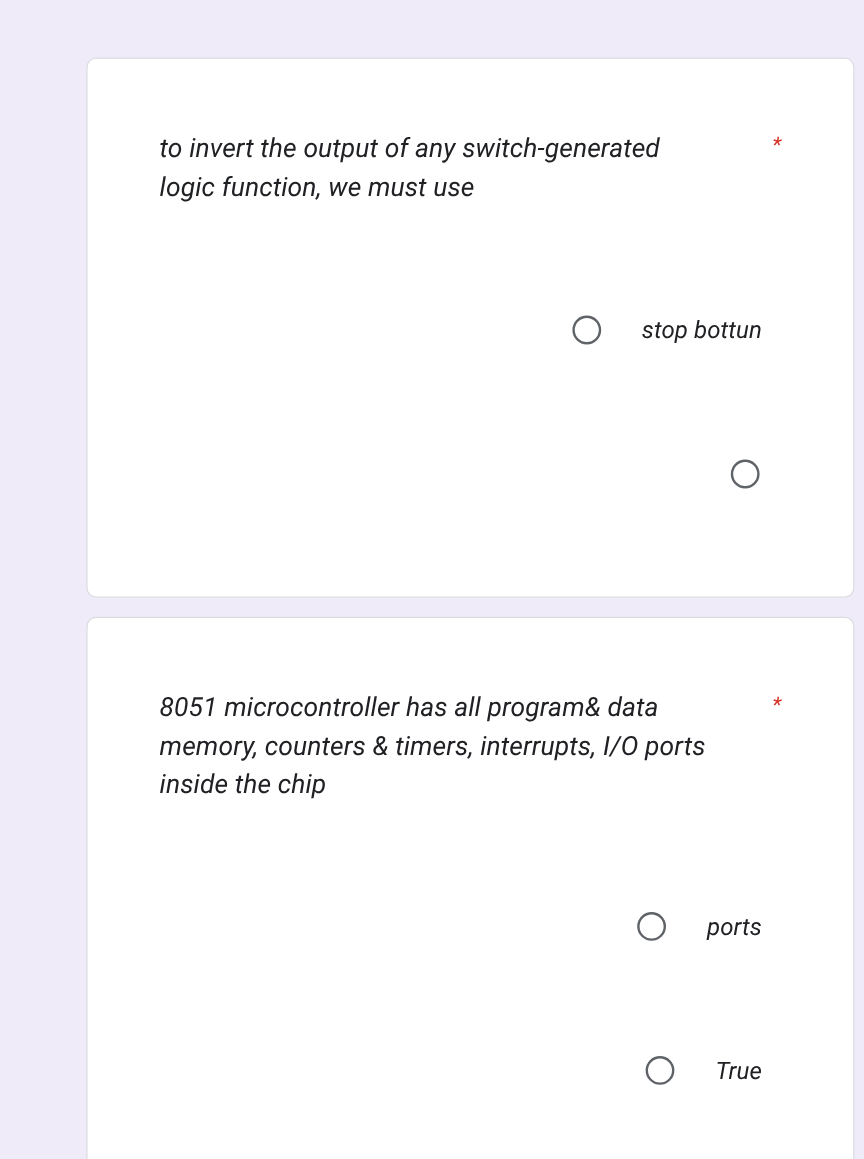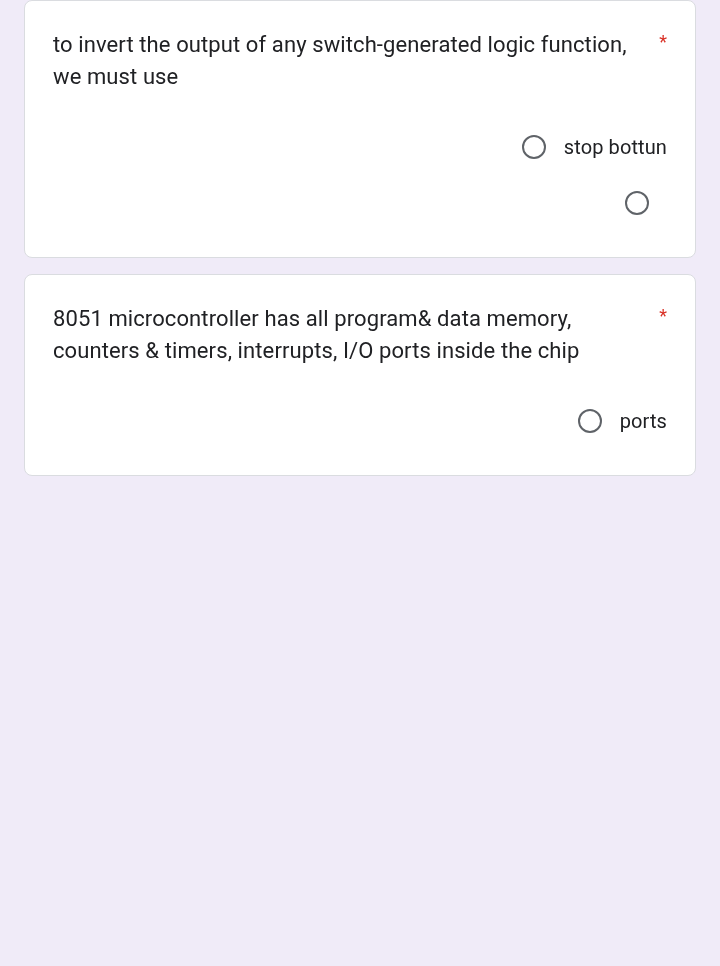--- a/index.html
+++ b/index.html
@@ -1,18 +1,19 @@
 <!DOCTYPE html>
 <html><head>
   <meta charset="utf-8">
   <style>
     * {
-      margin: 0;
+      margin: 16px;
       padding: 0;
       box-sizing: border-box;
+      font-style: italic;
     }
     body {
       font-family: 'Roboto', 'Google Sans', Arial, sans-serif;
       background-color: #f0ebf8;
       padding: 0 24px;
       width: 720px;
     }
     .question-card {
       background-color: #ffffff;
       border-radius: 8px;
@@ -86,14 +87,18 @@
 <div class="question-card">
   <div class="question-header">
     <div class="question-text">8051 microcontroller has all program&amp; data memory, counters &amp; timers, interrupts, I/O ports inside the chip</div>
     <div class="required-asterisk">*</div>
   </div>
   <div class="options-container">
     <div class="option-row">
       <div class="radio-circle"></div>
       <div class="option-label">ports</div>
     </div>
+    <div class="option-row">
+      <div class="radio-circle"></div>
+      <div class="option-label">True</div>
+    </div>
   </div>
 </div>
 
 </body></html>

